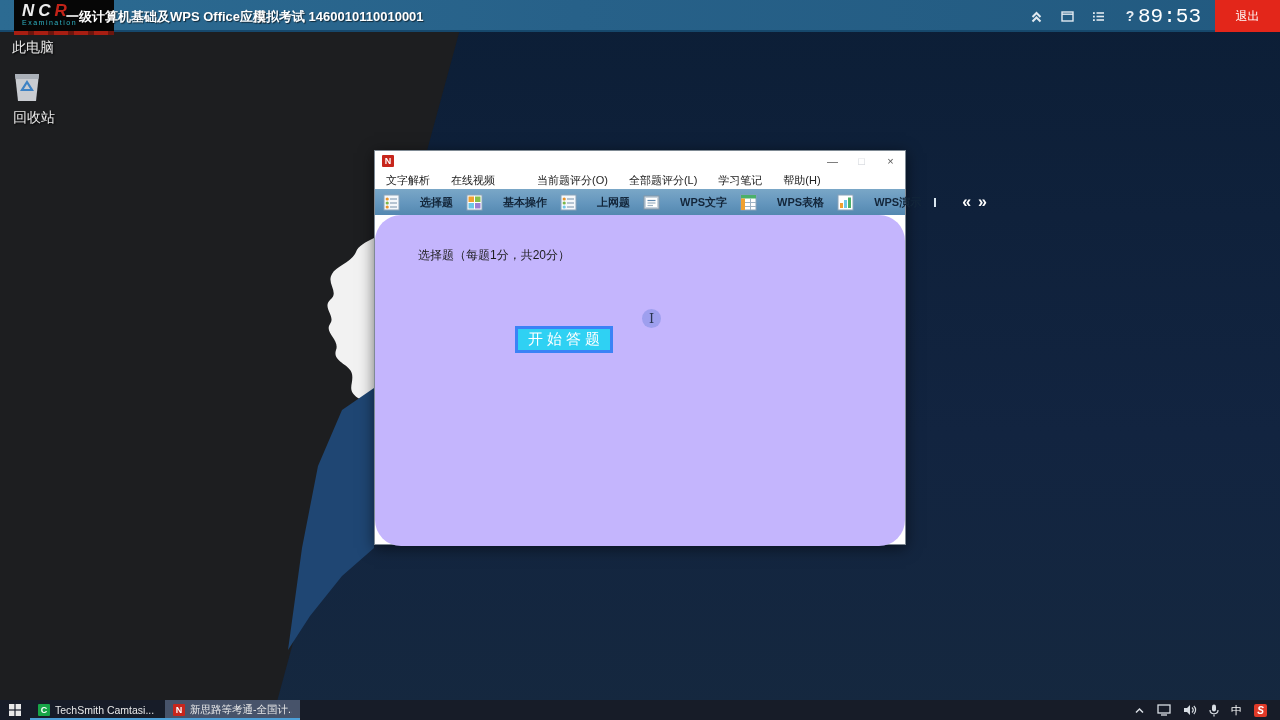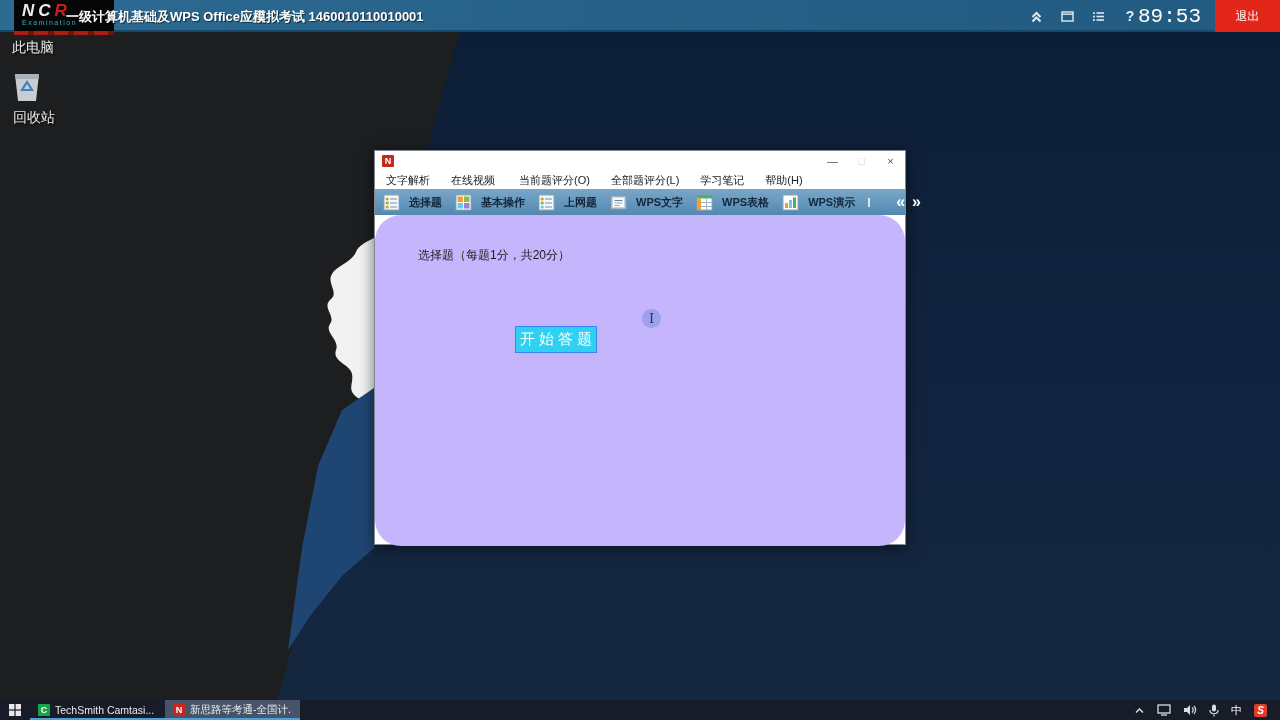--- a/index.html
+++ b/index.html
@@ -58,33 +58,33 @@
   .win-ctrl { width:29px; height:20px; display:flex; align-items:center; justify-content:center;
               font-size:11px; color:#555; cursor:pointer; }
   .win-ctrl.max { color:#c9ced4; }
   .menubar { height:18px; display:flex; align-items:center; padding-left:11px;
              font-size:11px; color:#222; background:#fff; }
   .menu-item { margin-right:21px; cursor:pointer; white-space:nowrap; }
   .toolbar { height:26px; display:flex; align-items:center; padding-left:8px;
              background:linear-gradient(180deg,#7aa7c7 0%,#6496bd 55%,#5488b0 100%); }
   .tool-btn { display:flex; align-items:center; margin-right:13px; cursor:pointer; }
   .tool-btn svg { flex:0 0 auto; }
-  .tool-label { margin-left:9px; font-size:11px; font-weight:bold; color:#13263a;
+  .tool-label { margin-left:20px; font-size:11px; font-weight:bold; color:#13263a;
                 white-space:nowrap; }
   .tb-square { margin-left:auto; width:9px; height:9px; border:1px solid #d9e6ef;
                cursor:pointer; }
   .tb-nav { display:flex; align-items:center; margin-left:26px; margin-right:11px; gap:7px;
             color:#fff; font-weight:bold; font-size:16px; }
   .tb-nav span { cursor:pointer; line-height:1; }
   .content { position:relative; height:331px; background:#c4b5fd; font-size:12px; color:#1c1c1c;border-radius:26px; }
   .content .l1 { position:absolute; left:43px; top:32px; }
   .content .l2 { position:absolute; left:18px; top:46px; }
   .content .l3 { position:absolute; left:18px; top:60px; }
-  .start-btn { position:absolute; left:140px; top:111px; width:82px; height:27px;
-               background:#2fd1f3; border:1px solid #3b82f6; color:#fff; font-size:15px;
+  .start-btn { position:absolute; left:140px; top:111px; width:98px; height:27px;
+               background:#2fd1f3; border:3px solid #3b82f6; color:#fff; font-size:15px;
                letter-spacing:4px; display:flex; align-items:center; justify-content:center;
                padding-left:4px; cursor:pointer; }
 
   
   .cursor { position:absolute; left:642px; top:309px; width:19px; height:19px;
             border-radius:50%; background:rgba(128,140,225,.55); z-index:40;
             display:flex; align-items:center; justify-content:center; }
   .cursor .ibeam { font-family:"DejaVu Serif", serif; font-size:13px; color:#2a3550;
                    line-height:1; }
 
@@ -180,21 +180,21 @@
       <span class="app-badge">N</span>
       <span class="win-ctrls">
         <span class="win-ctrl">—</span>
         <span class="win-ctrl max">□</span>
         <span class="win-ctrl">×</span>
       </span>
     </div>
 
     <div class="menubar">
       <span class="menu-item">文字解析</span>
-      <span class="menu-item" style="margin-right:24px;">在线视频</span>
+      <span class="menu-item" style="margin-right:42px;">在线视频</span>
       <span class="menu-item">当前题评分(O)</span>
       <span class="menu-item">全部题评分(L)</span>
       <span class="menu-item">学习笔记</span>
       <span class="menu-item">帮助(H)</span>
     </div>
 
     <div class="toolbar">
       <div class="tool-btn">
         <svg width="17" height="17" viewBox="0 0 17 17">
             <rect x="1" y="1" width="15" height="15" fill="#f5f8fb" stroke="#8aa4ba"></rect>

